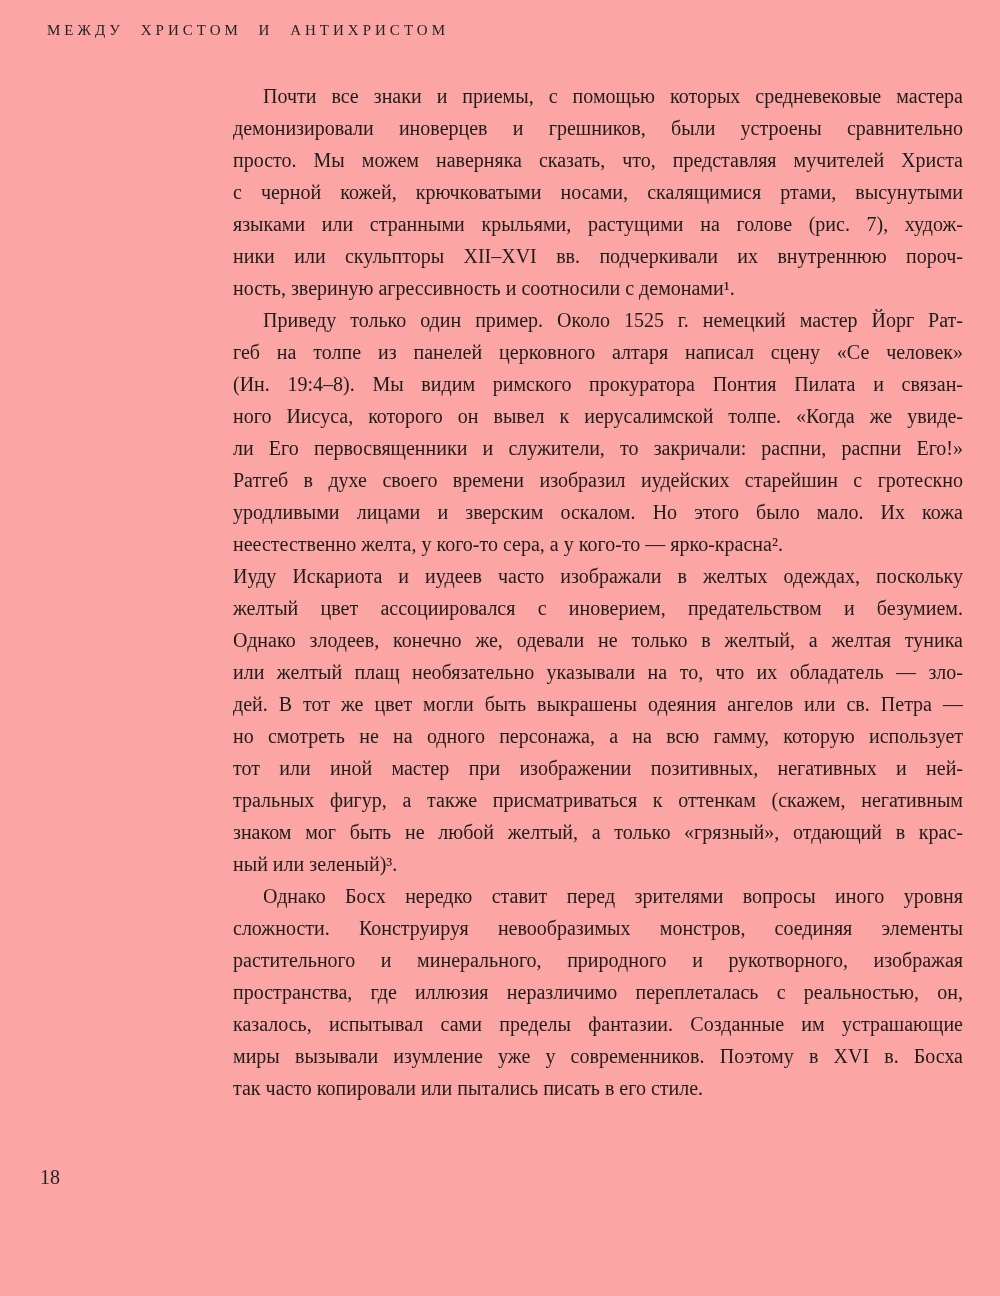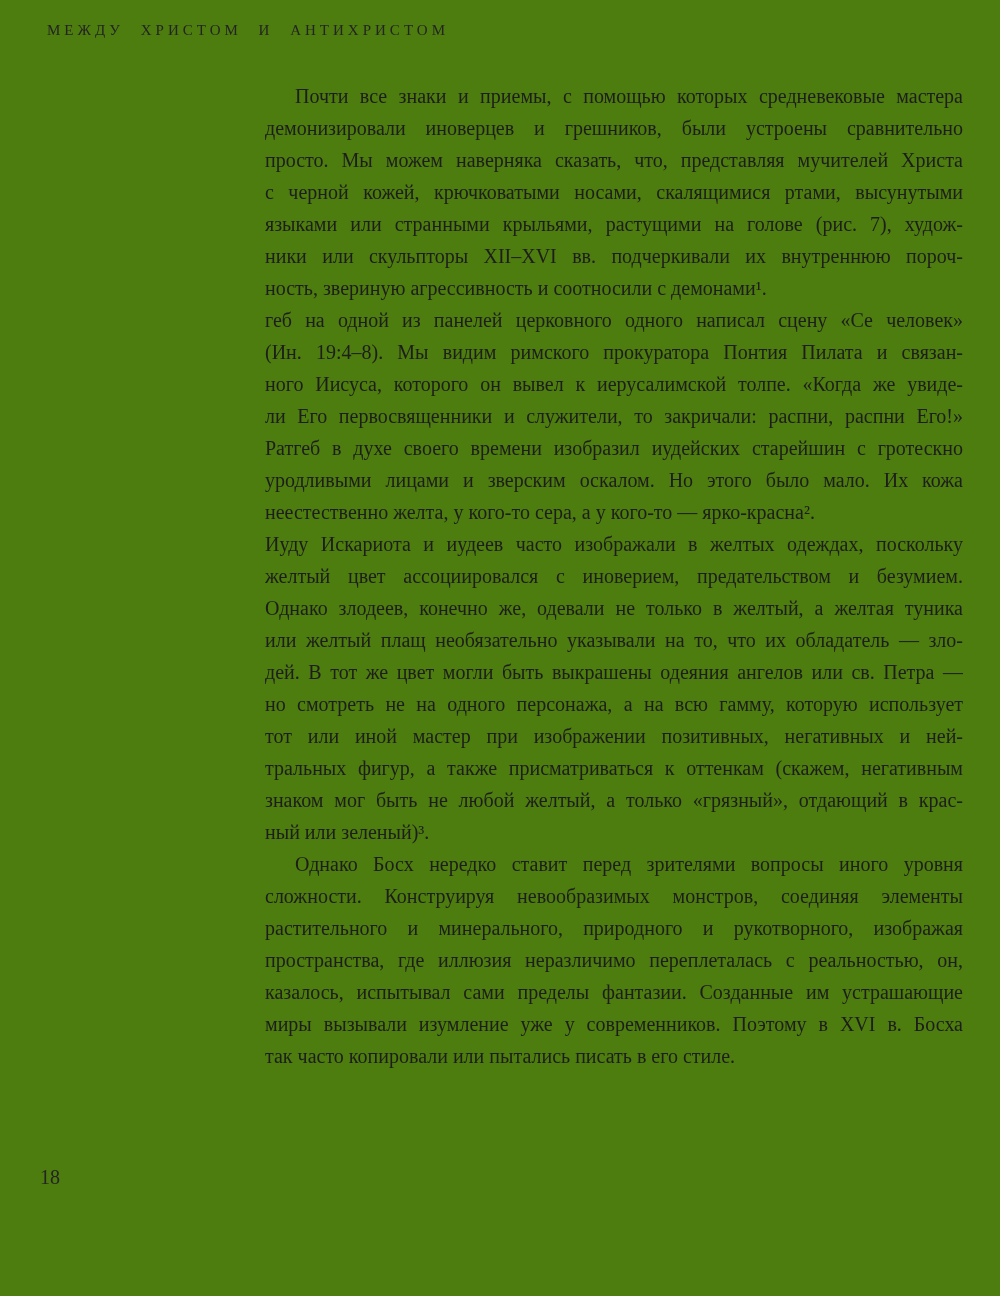--- a/index.html
+++ b/index.html
@@ -3,21 +3,21 @@
 <meta charset="utf-8">
 <style>
   * { margin: 0; padding: 0; box-sizing: border-box; }
   html, body {
     font-family: "Liberation Serif", "DejaVu Serif", serif;
   }
   .page {
     position: relative;
     width: 1000px;
     height: 1296px;
-    background: #4d7c0f;
+    background: #fca5a5;
     overflow: hidden;
   }
   .running-header {
     position: absolute;
     left: 47px;
     top: 22px;
     font-size: 15px;
     font-weight: normal;
     letter-spacing: 4px;
     word-spacing: 9px;
@@ -32,21 +32,20 @@
     color: #1d1d1b;
     font-size: 20px;
   }
   .text-line {
     height: 32px;
     line-height: 32px;
     text-align: justify;
     text-align-last: justify;
     white-space: normal;
     overflow: hidden;
-    margin-left: 32px;
   }
   .text-line.indent {
     text-indent: 30px;
   }
   .text-line.last {
     text-align: left;
     text-align-last: left;
   }
   .page-number {
     position: absolute;
@@ -65,21 +64,22 @@
   <div class="running-header">МЕЖДУ ХРИСТОМ И АНТИХРИСТОМ</div>
 
   <div class="text-block" id="text-block">
       <div class="text-line indent">Почти все знаки и приемы, с помощью которых средневековые мастера</div>
       <div class="text-line">демонизировали иноверцев и грешников, были устроены сравнительно</div>
       <div class="text-line">просто. Мы можем наверняка сказать, что, представляя мучителей Христа</div>
       <div class="text-line">с черной кожей, крючковатыми носами, скалящимися ртами, высунутыми</div>
       <div class="text-line">языками или странными крыльями, растущими на голове (рис. 7), худож-</div>
       <div class="text-line">ники или скульпторы XII–XVI вв. подчеркивали их внутреннюю пороч-</div>
       <div class="text-line last">ность, звериную агрессивность и соотносили с демонами¹.</div>
-      <div class="text-line">геб на одной из панелей церковного одного написал сцену «Се человек»</div>
+      <div class="text-line indent">Приведу только один пример. Около 1525 г. немецкий мастер Йорг Рат-</div>
+      <div class="text-line">геб на толпе из панелей церковного алтаря написал сцену «Се человек»</div>
       <div class="text-line">(Ин. 19:4–8). Мы видим римского прокуратора Понтия Пилата и связан-</div>
       <div class="text-line">ного Иисуса, которого он вывел к иерусалимской толпе. «Когда же увиде-</div>
       <div class="text-line">ли Его первосвященники и служители, то закричали: распни, распни Его!»</div>
       <div class="text-line">Ратгеб в духе своего времени изобразил иудейских старейшин с гротескно</div>
       <div class="text-line">уродливыми лицами и зверским оскалом. Но этого было мало. Их кожа</div>
       <div class="text-line last">неестественно желта, у кого-то сера, а у кого-то — ярко-красна².</div>
       <div class="text-line">Иуду Искариота и иудеев часто изображали в желтых одеждах, поскольку</div>
       <div class="text-line">желтый цвет ассоциировался с иноверием, предательством и безумием.</div>
       <div class="text-line">Однако злодеев, конечно же, одевали не только в желтый, а желтая туника</div>
       <div class="text-line">или желтый плащ необязательно указывали на то, что их обладатель — зло-</div>

